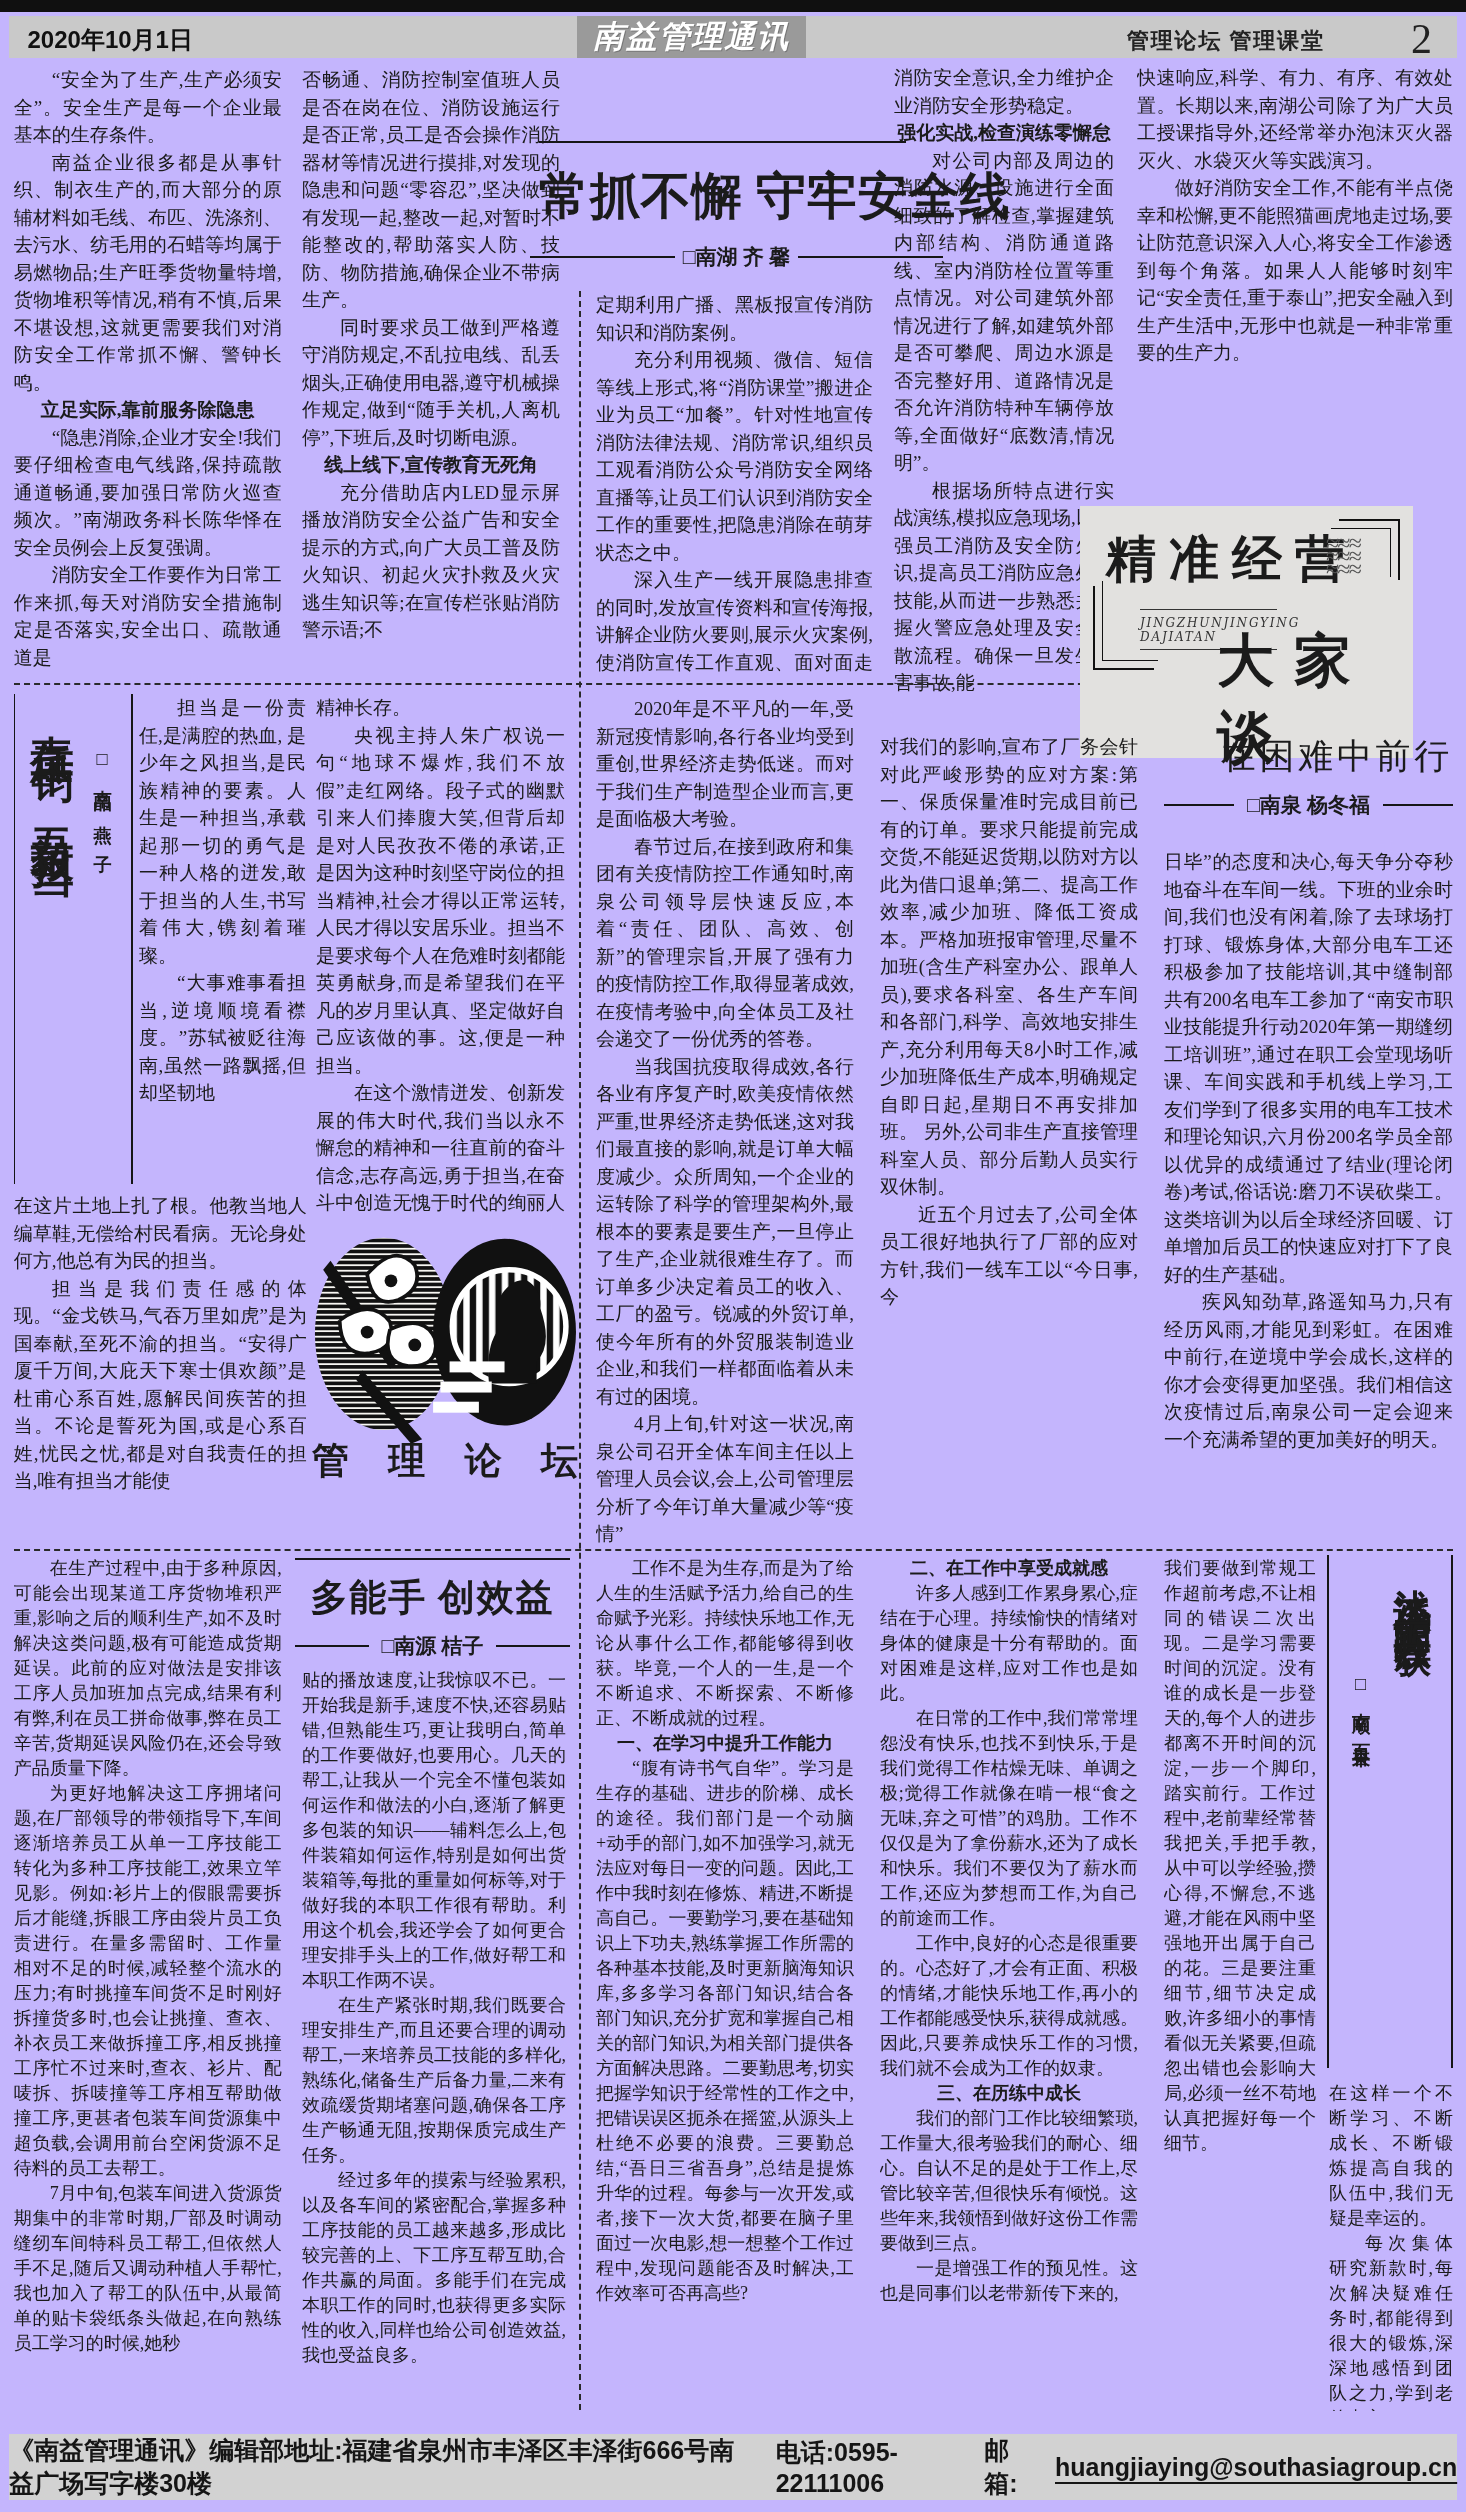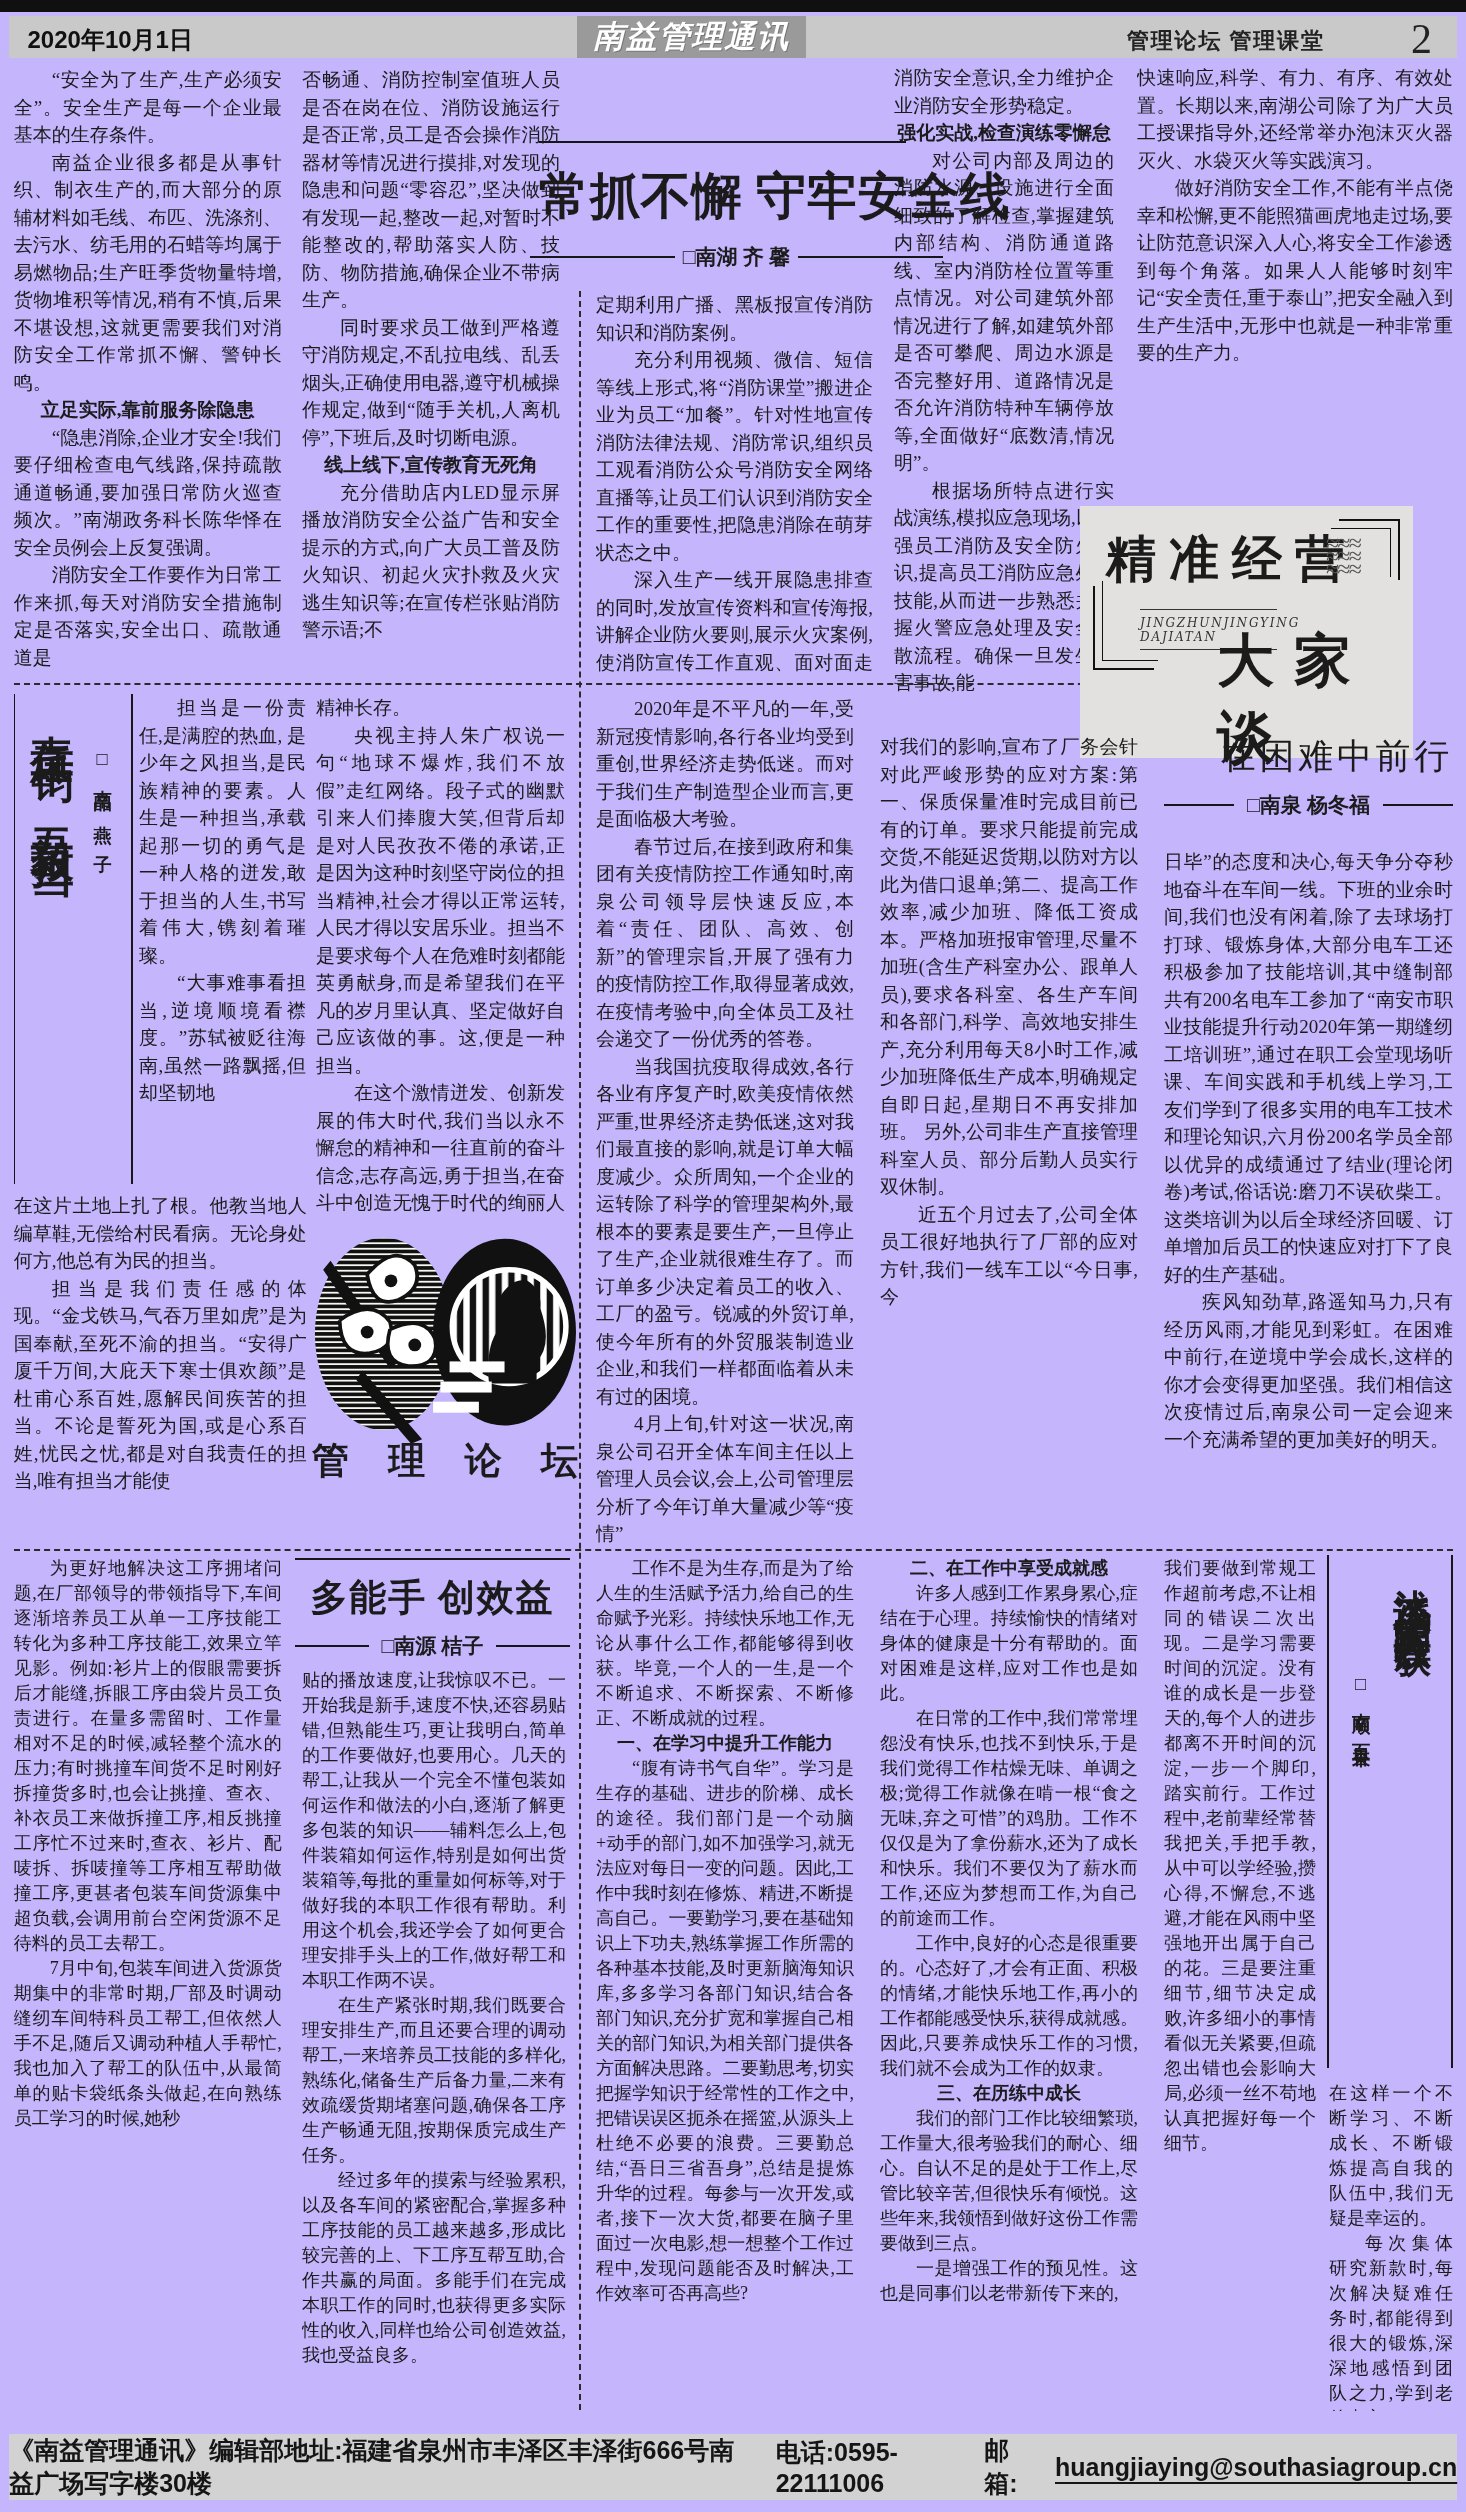--- a/index.html
+++ b/index.html
@@ -238,20 +238,21 @@
   <div class="hl-multi">
     <div class="toprule"></div>
     <div class="t">多能手  创效益</div>
     <div class="byrow">
       <span class="r"></span>
       <span class="b">□南源  桔子</span>
       <span class="r"></span>
     </div>
   </div>
   <div class="col f2" style="left:13.7px;top:1556px;width:268px;height:854px">
+      <p>在生产过程中,由于多种原因,可能会出现某道工序货物堆积严重,影响之后的顺利生产,如不及时解决这类问题,极有可能造成货期延误。此前的应对做法是安排该工序人员加班加点完成,结果有利有弊,利在员工拼命做事,弊在员工辛苦,货期延误风险仍在,还会导致产品质量下降。</p>
       <p>为更好地解决这工序拥堵问题,在厂部领导的带领指导下,车间逐渐培养员工从单一工序技能工转化为多种工序技能工,效果立竿见影。例如:衫片上的假眼需要拆后才能缝,拆眼工序由袋片员工负责进行。在量多需留时、工作量相对不足的时候,减轻整个流水的压力;有时挑撞车间货不足时刚好拆撞货多时,也会让挑撞、查衣、补衣员工来做拆撞工序,相反挑撞工序忙不过来时,查衣、衫片、配唛拆、拆唛撞等工序相互帮助做撞工序,更甚者包装车间货源集中超负载,会调用前台空闲货源不足待料的员工去帮工。</p>
       <p>7月中旬,包装车间进入货源货期集中的非常时期,厂部及时调动缝纫车间特科员工帮工,但依然人手不足,随后又调动种植人手帮忙,我也加入了帮工的队伍中,从最简单的贴卡袋纸条头做起,在向熟练员工学习的时候,她秒</p>
     </div>
   <div class="col f2" style="left:302px;top:1668px;width:264px;height:742px">
       <p class="cont">贴的播放速度,让我惊叹不已。一开始我是新手,速度不快,还容易贴错,但熟能生巧,更让我明白,简单的工作要做好,也要用心。几天的帮工,让我从一个完全不懂包装如何运作和做法的小白,逐渐了解更多包装的知识——辅料怎么上,包件装箱如何运作,特别是如何出货装箱等,每批的重量如何标等,对于做好我的本职工作很有帮助。利用这个机会,我还学会了如何更合理安排手头上的工作,做好帮工和本职工作两不误。</p>
       <p>在生产紧张时期,我们既要合理安排生产,而且还要合理的调动帮工,一来培养员工技能的多样化,熟练化,储备生产后备力量,二来有效疏缓货期堵塞问题,确保各工序生产畅通无阻,按期保质完成生产任务。</p>
       <p>经过多年的摸索与经验累积,以及各车间的紧密配合,掌握多种工序技能的员工越来越多,形成比较完善的上、下工序互帮互助,合作共赢的局面。多能手们在完成本职工作的同时,也获得更多实际性的收入,同样也给公司创造效益,我也受益良多。</p>
     </div>
 
   <div class="vblock gains-block">

